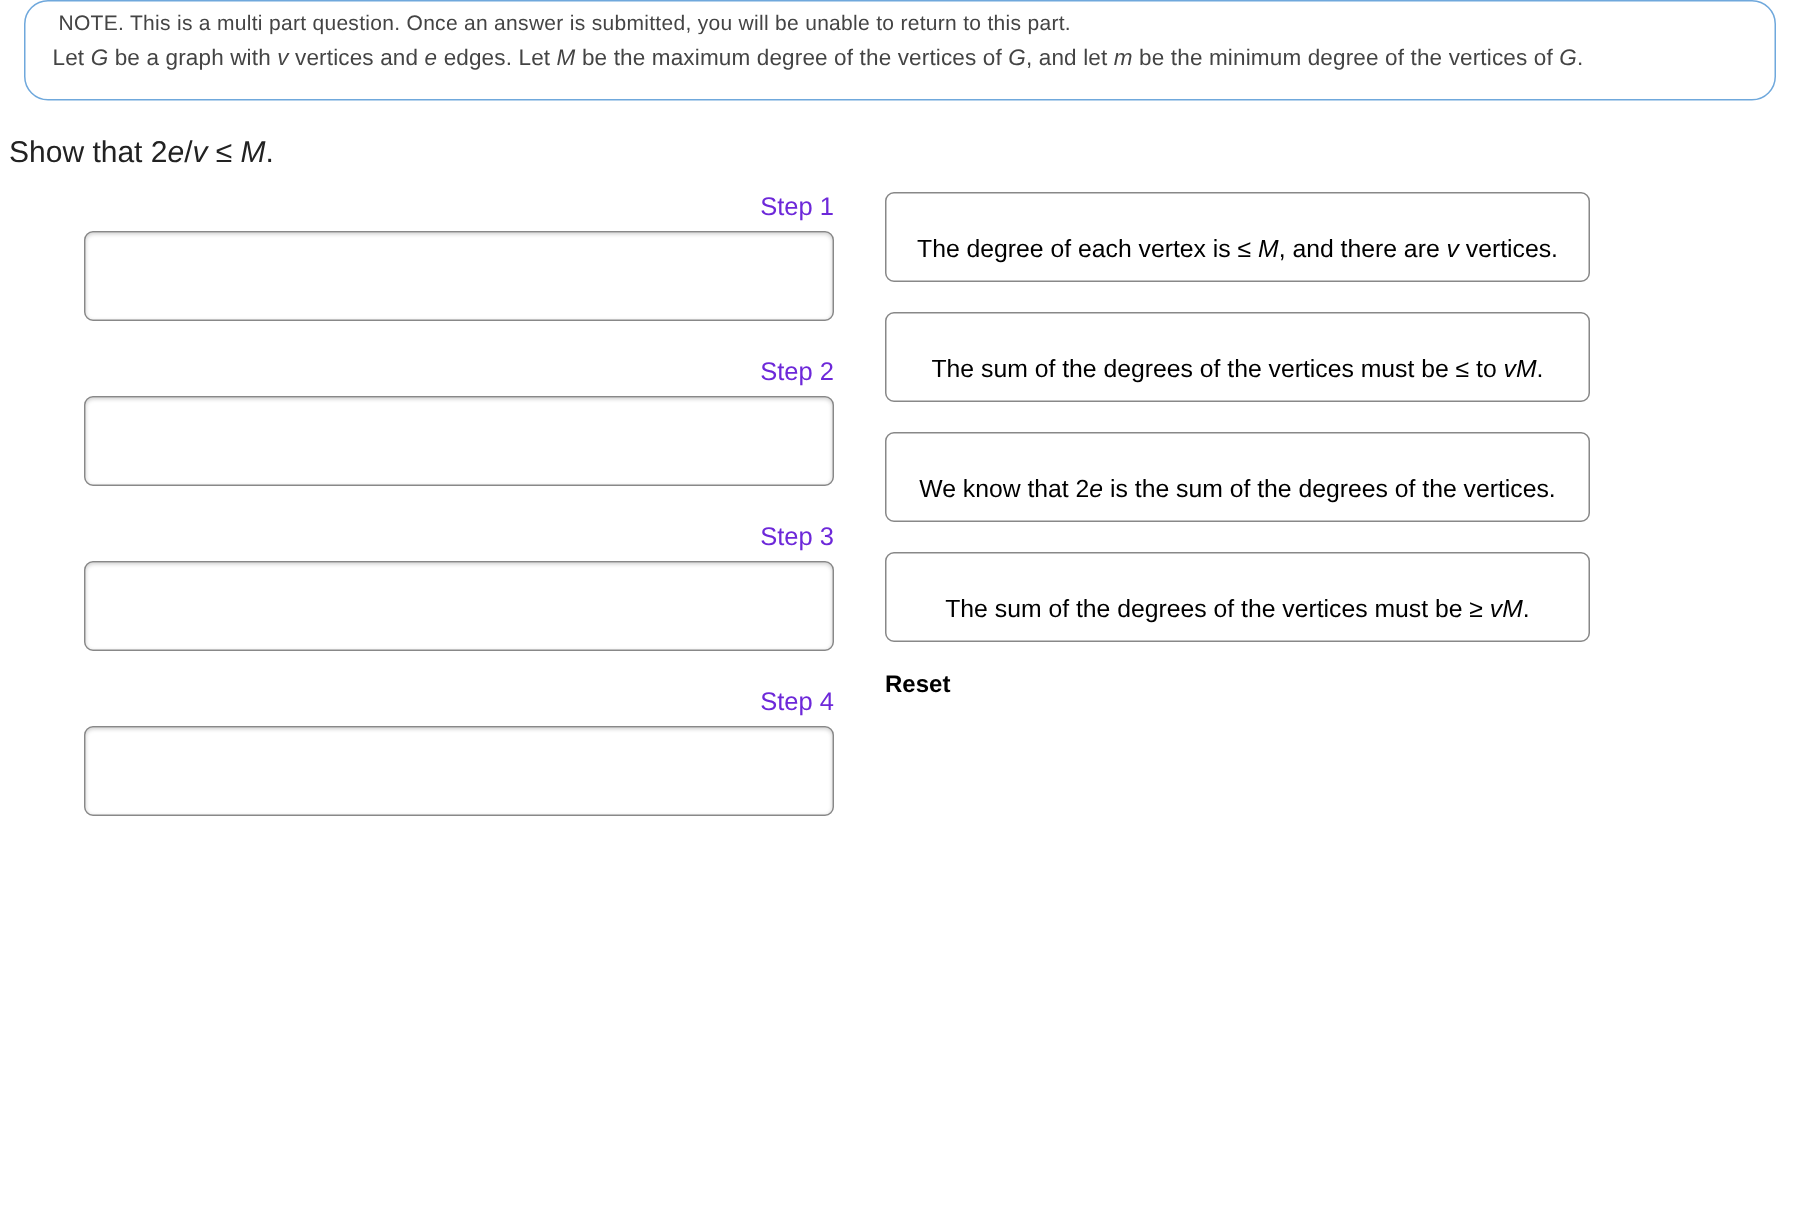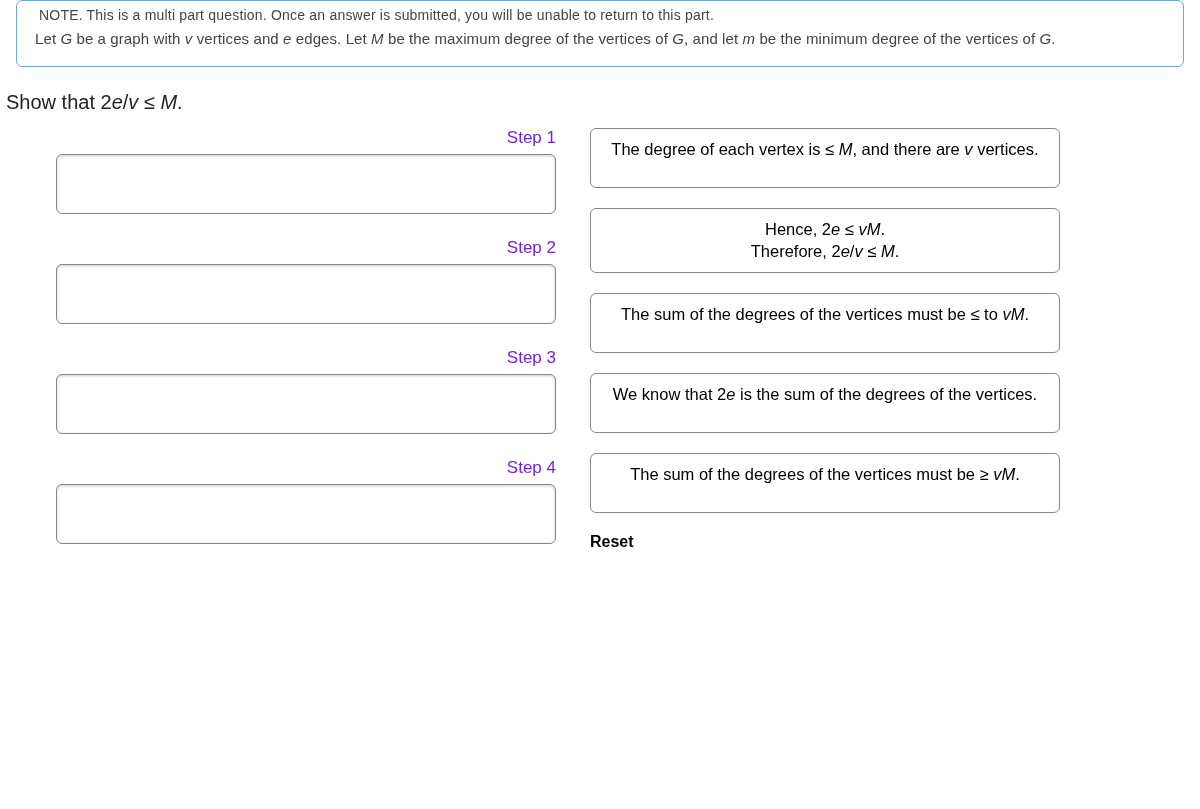--- a/index.html
+++ b/index.html
@@ -6,21 +6,21 @@
   body {
     font-family: Arial, Helvetica, sans-serif;
     margin: 0;
     padding: 0;
     background: #fff;
     color: #222;
     font-size: 15px;
   }
   .note-box {
     border: 1px solid #6fa8dc;
-    border-radius: 6px;
+    border-radius: 16px;
     padding: 6px 18px 16px 18px;
     margin: 0 16px 20px 16px;
   }
   .note-box p {
     margin: 4px 0 0 0;
     line-height: 1.55;
     color: #444;
     letter-spacing: 0.1px;
   }
   .note-cut {
@@ -65,21 +65,21 @@
     margin-bottom: 24px;
   }
   .choice {
     width: 100%;
     min-height: 60px;
     border: 1px solid #888;
     border-radius: 6px;
     background: #fff;
     padding: 10px 10px;
     display: flex;
-    align-items: flex-start;
+    align-items: flex-end;
     justify-content: center;
     text-align: center;
     margin-bottom: 20px;
     cursor: grab;
     font-size: 16.5px;
     line-height: 1.3;
     color: #000;
   }
   .reset {
     font-weight: bold;
@@ -115,23 +115,20 @@
 
     <div class="step-label">Step 4</div>
     <div class="drop-slot"></div>
   </div>
 
   <div class="right-col">
     <div class="choice">
       <span>The degree of each vertex is ≤ <span class="it">M</span>, and there are <span class="it">v</span> vertices.</span>
     </div>
     <div class="choice">
-      <span>Hence, 2<span class="it">e</span> ≤ <span class="it">vM</span>.<br>Therefore, 2<span class="it">e</span>/<span class="it">v</span> ≤ <span class="it">M</span>.</span>
-    </div>
-    <div class="choice">
       <span>The sum of the degrees of the vertices must be ≤ to <span class="it">vM</span>.</span>
     </div>
     <div class="choice">
       <span>We know that 2<span class="it">e</span> is the sum of the degrees of the vertices.</span>
     </div>
     <div class="choice">
       <span>The sum of the degrees of the vertices must be ≥ <span class="it">vM</span>.</span>
     </div>
     <div class="reset">Reset</div>
   </div>

